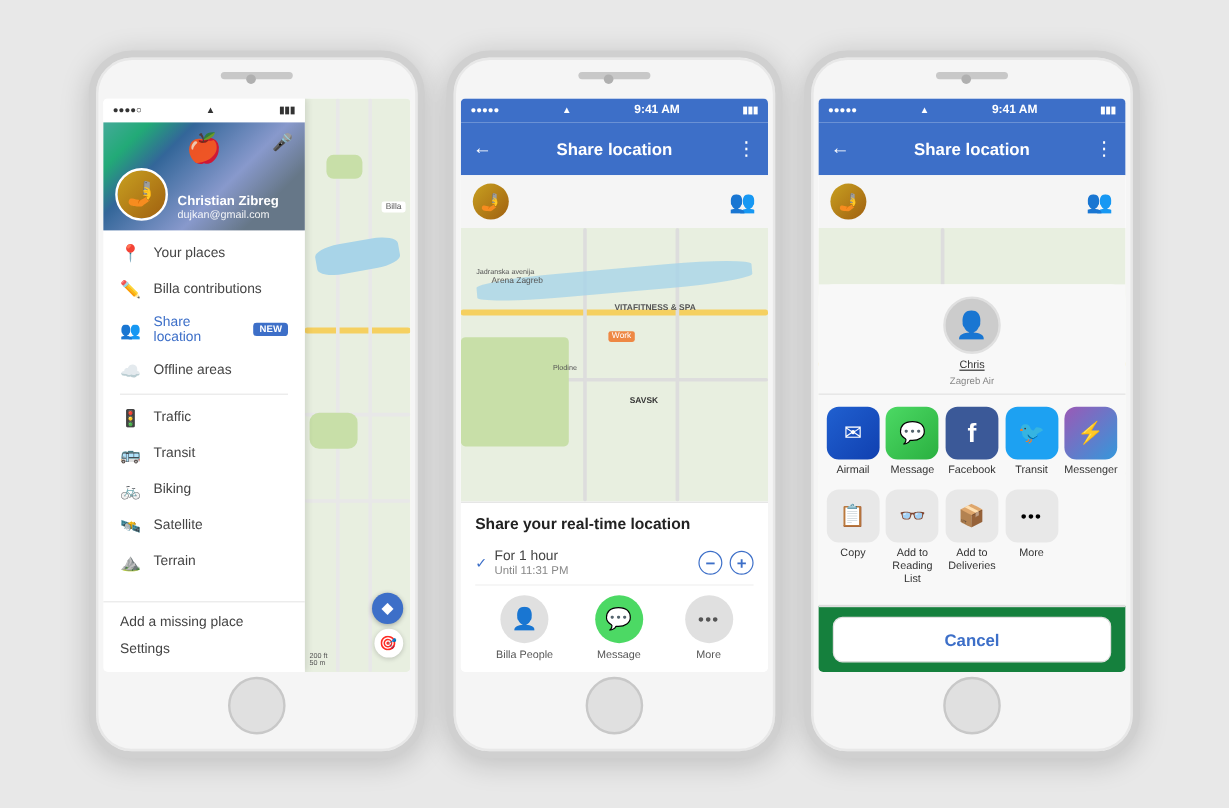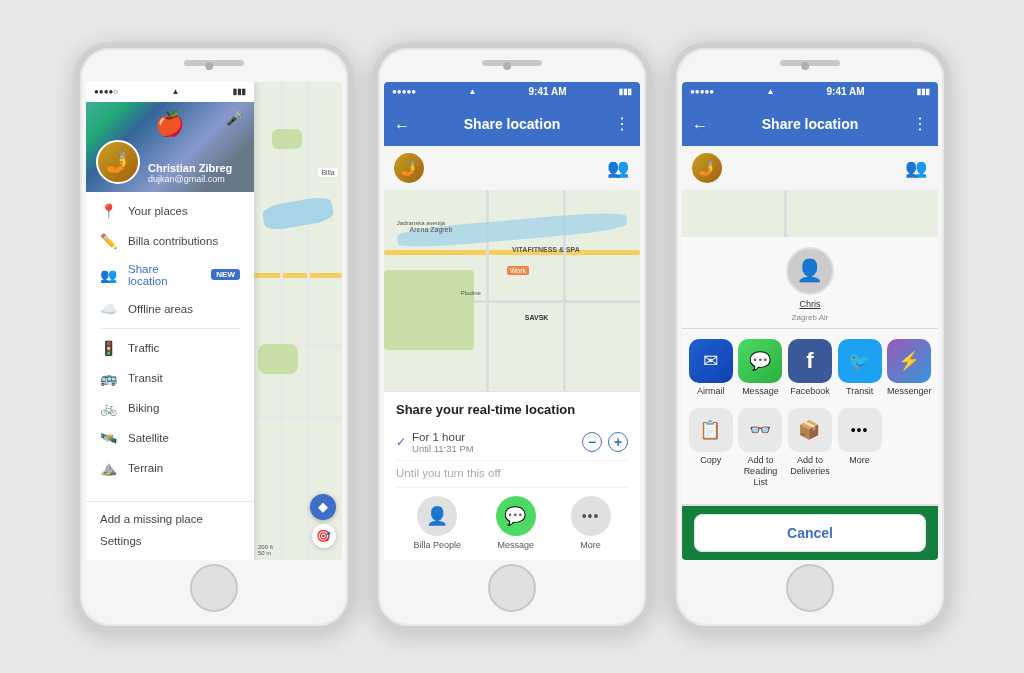--- a/index.html
+++ b/index.html
@@ -652,21 +652,20 @@
             <span class="share-option-check">✓</span>
             <div style="flex:1;">
               <div style="font-size:11.5px;font-weight:500;">For 1 hour</div>
               <div style="font-size:9.5px;color:#888;">Until 11:31 PM</div>
             </div>
             <div class="share-option-controls">
               <div class="share-ctrl-btn">−</div>
               <div class="share-ctrl-btn">+</div>
             </div>
           </div>
-          <div class="share-option2">Until you turn this off</div>
           <div class="share-actions">
             <div class="share-action-item">
               <div class="share-action-icon">👤</div>
               <span>Billa People</span>
             </div>
             <div class="share-action-item">
               <div class="share-action-icon green">💬</div>
               <span>Message</span>
             </div>
             <div class="share-action-item">

